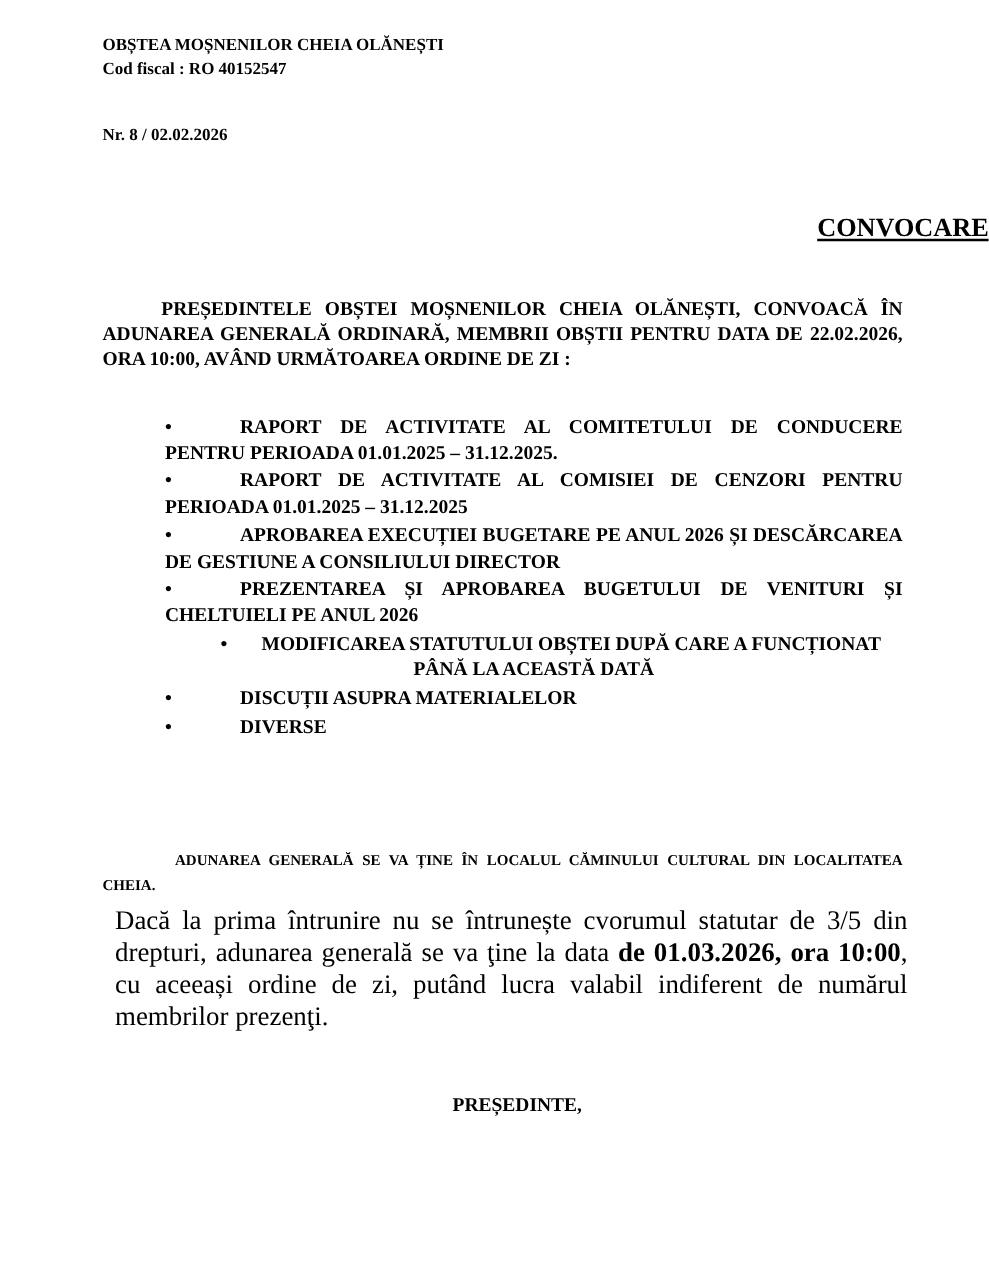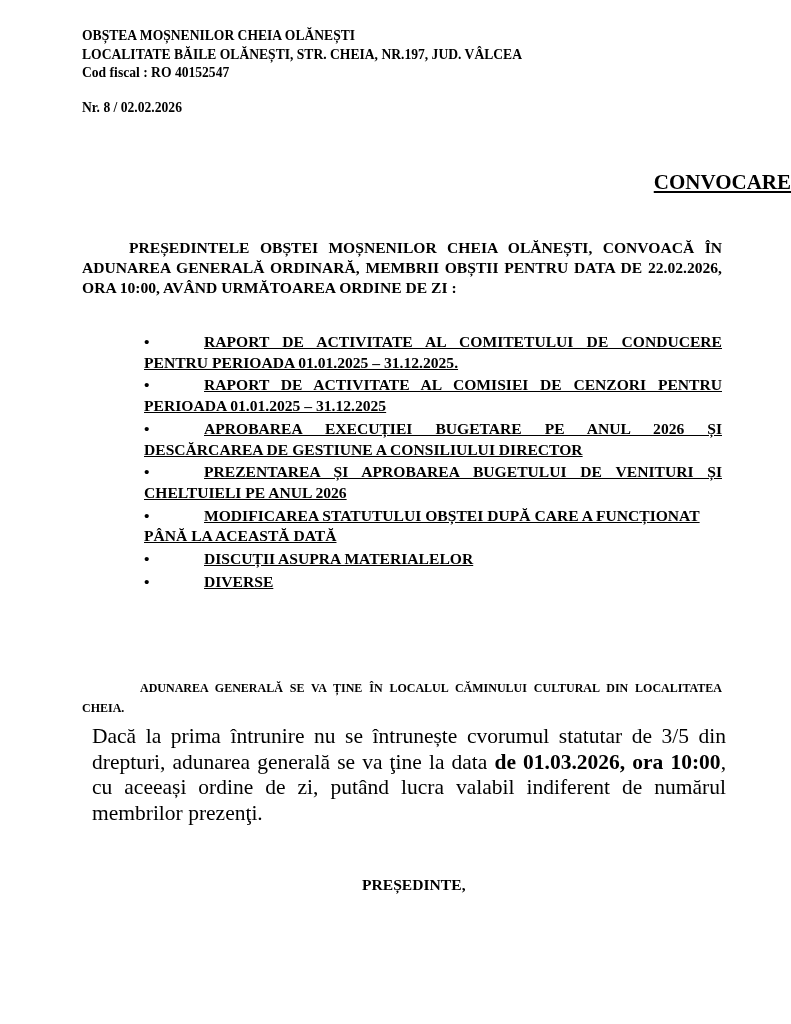--- a/index.html
+++ b/index.html
@@ -6,50 +6,49 @@
     body {
       width: 791px; height: 1024px; position: relative; overflow: hidden;
       font-family: "Liberation Serif", serif; color: #000;
     }
     .header { position: absolute; left: 82px; top: 27px; font-weight: bold; font-size: 13.6px; line-height: 18.5px; }
     .nr { position: absolute; left: 82px; top: 100px; font-weight: bold; font-size: 13.6px; }
     .title { position: absolute; left: 0; width: 791px; top: 170px; text-align: right; font-weight: bold; font-size: 21px; }
     .title span { text-decoration: underline; text-underline-offset: 2px; }
     .intro { position: absolute; left: 82px; width: 640px; top: 238px; font-weight: bold; font-size: 15.6px; line-height: 20px; text-align: justify; text-indent: 47px; }
     .agenda { position: absolute; left: 128px; width: 594px; top: 332px; font-weight: bold; font-size: 15.6px; line-height: 20.7px; }
-    .agenda-item { text-align: justify; margin: 0 0 2px 16px; text-decoration: underline; }
+    .agenda-item { text-align: justify; margin: 0 0 2px 4px; }
     .bullet { display: inline-block; width: 60px; text-indent: 0; }
     .location { position: absolute; left: 82px; width: 640px; top: 678px; font-weight: bold; font-size: 12px; line-height: 20px; text-align: justify; text-indent: 58px; }
     .footer-para { position: absolute; left: 92px; width: 634px; top: 724px; font-size: 21.5px; line-height: 25.5px; text-align: justify; }
     .footer-para b { font-weight: bold; }
     .signature { position: absolute; left: 362px; top: 876px; font-weight: bold; font-size: 15.6px; }
   </style>
 </head>
 <body>
 
 <div class="header">
   <div>OBȘTEA MOȘNENILOR CHEIA OLĂNEȘTI</div>
-  <div>LOCALITATE BĂILE OLĂNEȘTI, STR. CHEIA, NR.197, JUD. VÂLCEA</div>
   <div>Cod fiscal : RO 40152547</div>
 </div>
 
 <div class="nr">Nr. 8 / 02.02.2026</div>
 
 <div class="title">
   <span>CONVOCARE</span>
 </div>
 
 <div class="intro">PREȘEDINTELE OBȘTEI MOȘNENILOR CHEIA OLĂNEȘTI, CONVOACĂ ÎN ADUNAREA GENERALĂ ORDINARĂ, MEMBRII OBȘTII PENTRU DATA DE 22.02.2026, ORA 10:00,  AVÂND URMĂTOAREA ORDINE DE ZI :</div>
 
 <div class="agenda">
   <div class="agenda-item"><span class="bullet">•</span><span>RAPORT DE ACTIVITATE AL COMITETULUI DE CONDUCERE PENTRU PERIOADA 01.01.2025 – 31.12.2025.</span></div>
   <div class="agenda-item"><span class="bullet">•</span><span>RAPORT DE ACTIVITATE AL COMISIEI DE CENZORI PENTRU PERIOADA 01.01.2025 – 31.12.2025</span></div>
   <div class="agenda-item"><span class="bullet">•</span><span>APROBAREA EXECUȚIEI BUGETARE PE ANUL 2026 ȘI DESCĂRCAREA DE GESTIUNE A CONSILIULUI DIRECTOR</span></div>
   <div class="agenda-item"><span class="bullet">•</span><span>PREZENTAREA ȘI APROBAREA BUGETULUI DE VENITURI ȘI CHELTUIELI PE ANUL 2026</span></div>
-  <div class="agenda-item" style="text-align:left"><span class="bullet">•</span><span>MODIFICAREA STATUTULUI OBȘTEI  DUPĂ CARE A FUNCȚIONAT PÂNĂ LA ACEASTĂ DATĂ</span></div>
+  <div class="agenda-item" style="text-align:center"><span class="bullet">•</span><span>MODIFICAREA STATUTULUI OBȘTEI  DUPĂ CARE A FUNCȚIONAT PÂNĂ LA ACEASTĂ DATĂ</span></div>
   <div class="agenda-item"><span class="bullet">•</span><span>DISCUȚII ASUPRA MATERIALELOR</span></div>
   <div class="agenda-item"><span class="bullet">•</span><span>DIVERSE</span></div>
 </div>
 
 <div class="location">ADUNAREA GENERALĂ SE VA ȚINE ÎN LOCALUL CĂMINULUI CULTURAL DIN LOCALITATEA CHEIA.</div>
 
 <div class="footer-para"><span>Dacă la prima întrunire nu se întrunește cvorumul statutar de 3/5 din drepturi, adunarea generală se va ţine la data </span><b>de  01.03.2026, ora 10:00</b><span>, cu aceeași ordine de zi,  putând lucra valabil indiferent de numărul membrilor prezenţi.</span></div>
 
 <div class="signature">PREȘEDINTE,</div>
 

